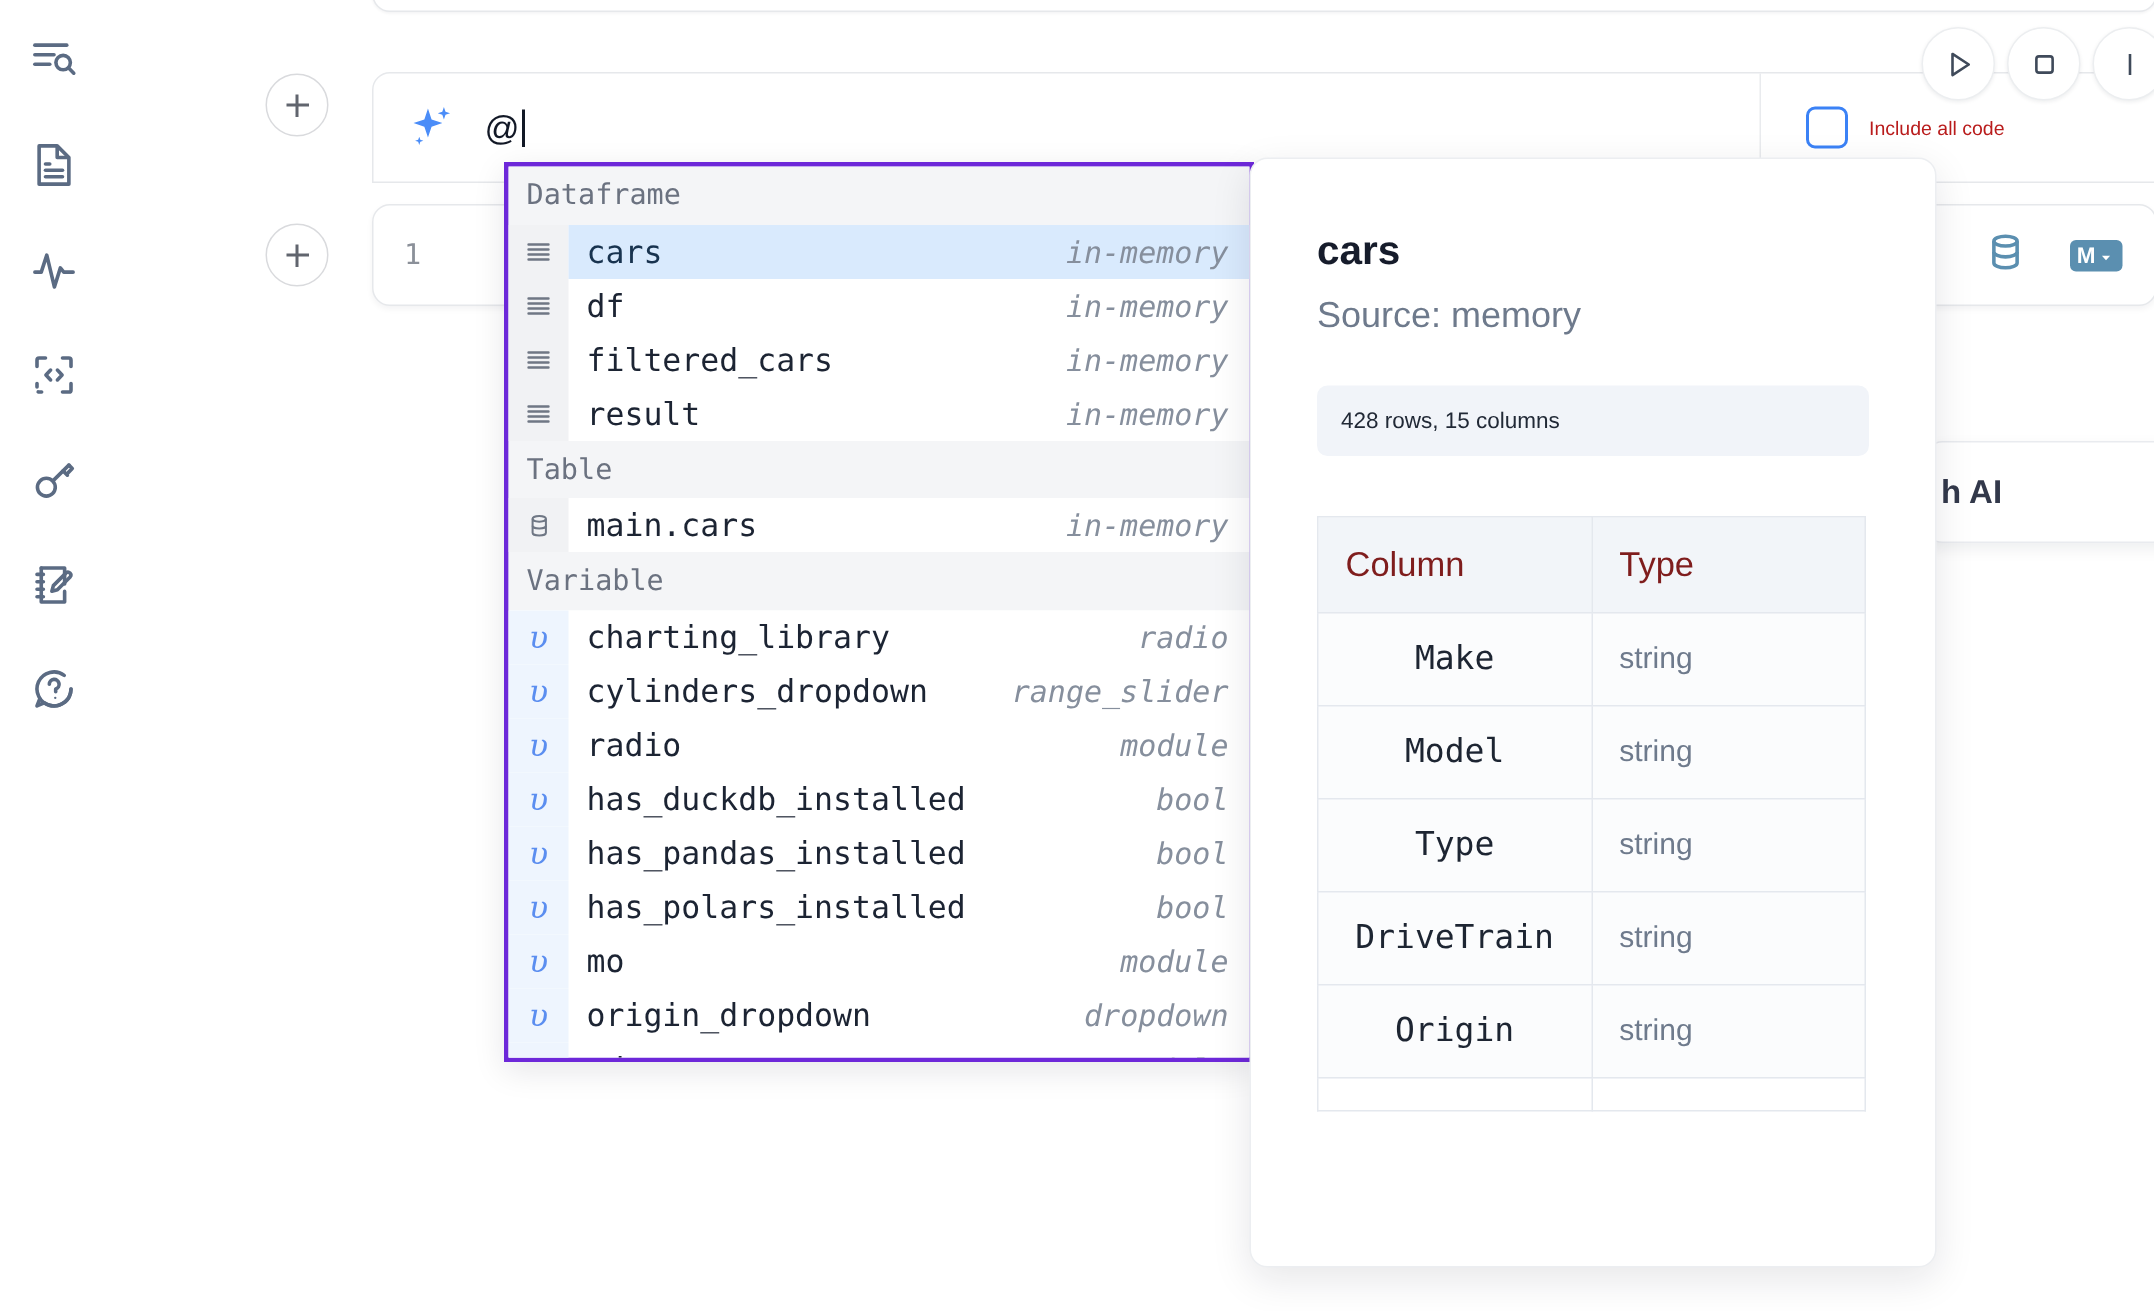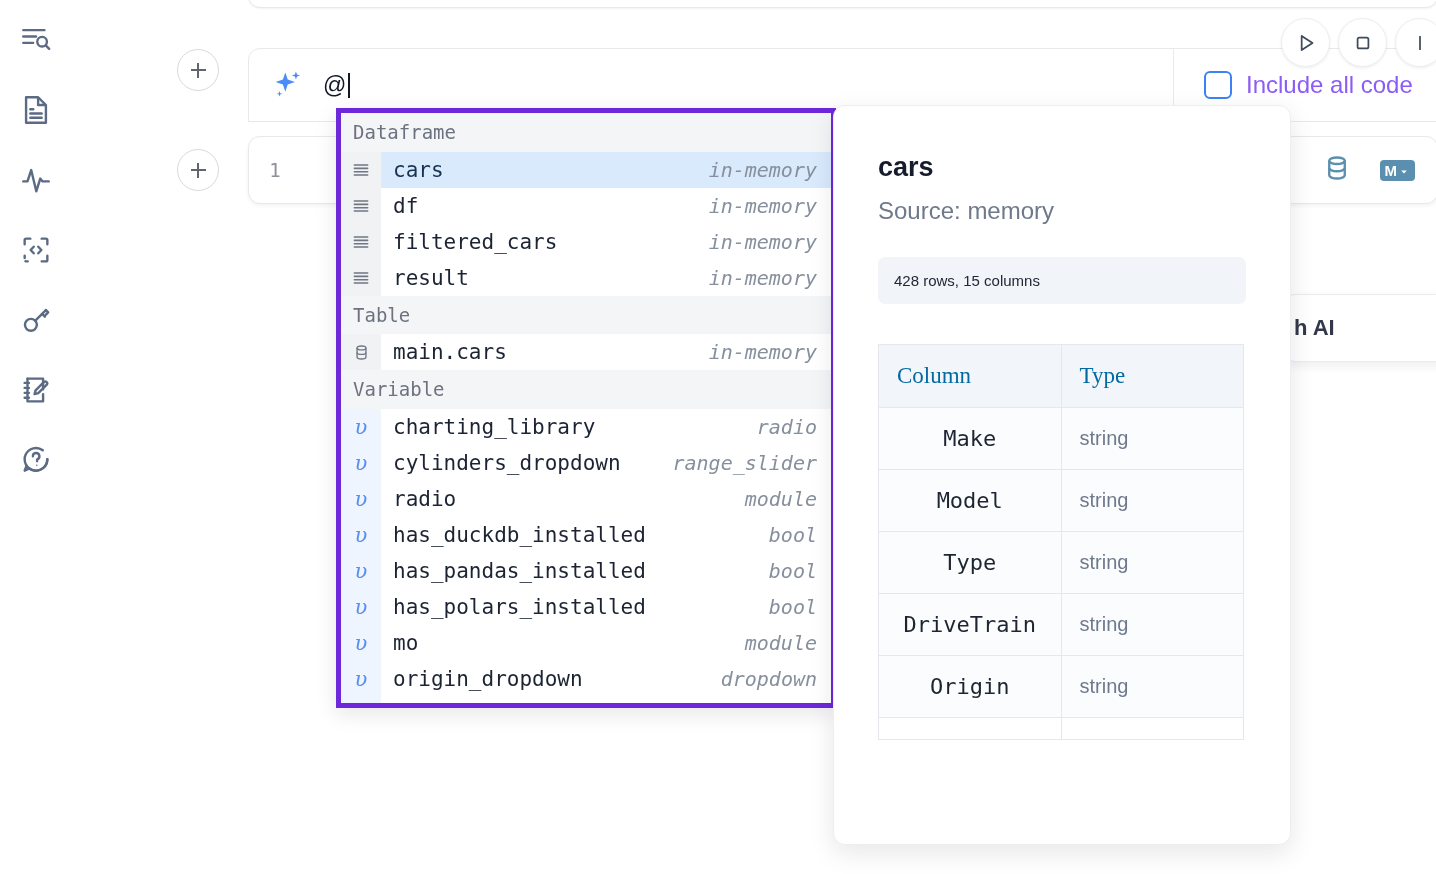--- a/index.html
+++ b/index.html
@@ -82,21 +82,21 @@
   .caret {
     display: inline-block; width: 2px; height: 25px;
     background: #121826; vertical-align: -5px; margin-left: 1px;
   }
   .ai-right { flex: 1; display: flex; align-items: center; padding-left: 30px; }
   .chk {
     width: 28px; height: 28px; border: 2.2px solid #3b82f6;
     border-radius: 6px; background: #fff; flex: none; cursor: pointer;
   }
   .chk-label {
-    margin-left: 14px; font-size: 24px; color: #8b5cf6;
+    margin-left: 14px; font-size: 13px; color: #b91c1c;
   }
 
   
   .code-cell {
     position: absolute; left: 248px; top: 136px; width: 1190px; height: 68px;
     background: #ffffff; border: 1px solid #e6e8eb; border-radius: 12px;
     box-shadow: 0 2px 4px rgba(16,24,40,.05);
     display: flex; align-items: center;
   }
   .gutter-num {
@@ -119,21 +119,21 @@
     position: absolute; left: 1283px; top: 294px; width: 170px; height: 68px;
     background: #ffffff; border: 1px solid #e9ebef; border-radius: 12px;
     box-shadow: 0 4px 10px rgba(16,24,40,.07);
     display: flex; align-items: center; padding-left: 10px;
     font-size: 22px; color: #32384a; font-weight: 600; overflow: hidden;
   }
 
   
   .ac-popup {
     position: absolute; left: 336px; top: 108px; width: 500px; height: 600px;
-    background: #ffffff; border: 5px solid #6d28d9;
+    background: #ffffff; border: 3px solid #6d28d9;
     box-shadow: 0 6px 20px rgba(16,24,40,.10);
     overflow: hidden; z-index: 30;
     font-family: "DejaVu Sans Mono", monospace;
   }
   .ac-group {
     background: #f4f5f7; color: #6b7280;
     font-size: 19px; padding: 5px 0 5px 12px; line-height: 1.5;
   }
   .ac-row {
     display: flex; align-items: center; height: 36px; cursor: pointer;
@@ -172,21 +172,21 @@
     padding: 15px 16px; font-size: 15px; color: #212936;
   }
   .detail-table {
     margin-top: 40px; width: 366px; border-collapse: collapse;
     table-layout: fixed;
   }
   .detail-table th, .detail-table td {
     border: 1px solid #e4e8ee; text-align: left; padding: 18px 18px;
   }
   .detail-table th {
-    background: #f2f5f9; font-weight: normal; font-size: 23px; color: #0369a1; font-family: Liberation Serif, serif;
+    background: #f2f5f9; font-weight: normal; font-size: 23px; color: #7f1d1d;
   }
   .detail-table td.colname {
     font-family: "DejaVu Sans Mono", monospace; font-size: 22px; color: #1d2532;
     background: #fbfcfd;
     text-align: center;
   }
   .detail-table td.coltype {
     font-size: 20px; color: #6e7a8c; background: #fbfcfd;
   }
   .detail-table tr.partial td { height: 22px; padding: 0; }

